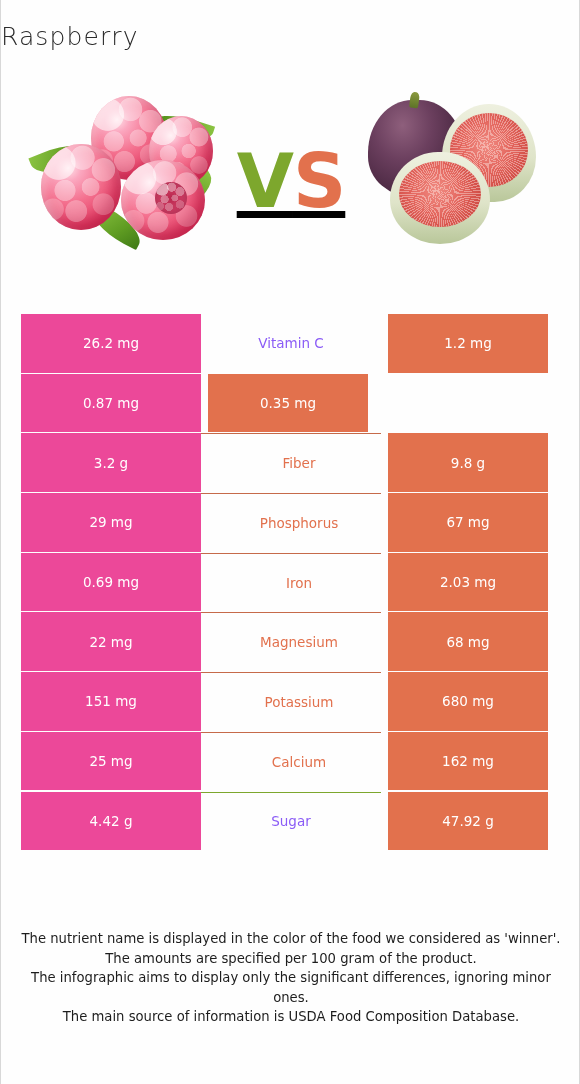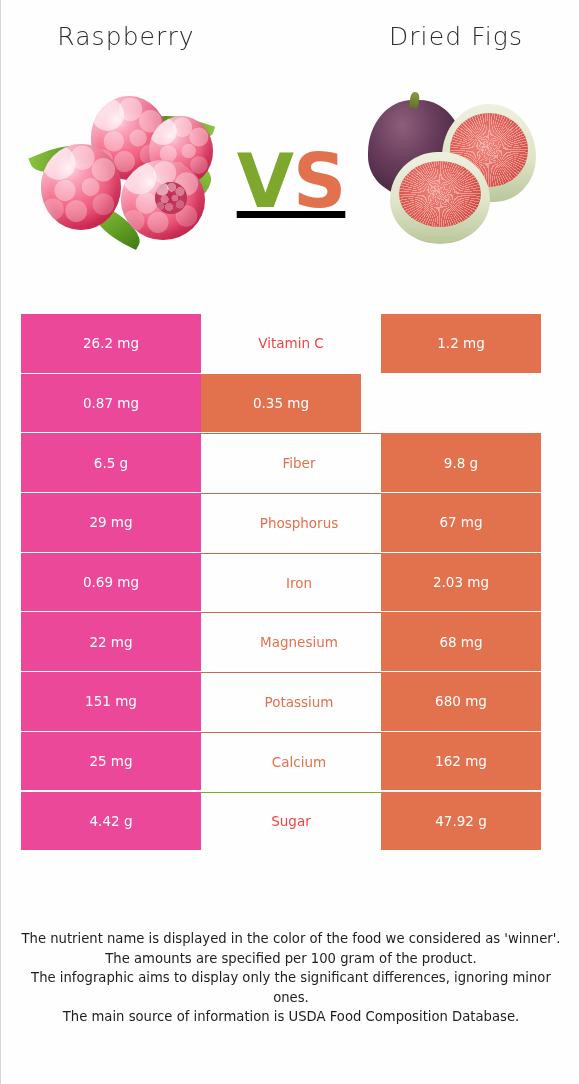--- a/index.html
+++ b/index.html
@@ -33,21 +33,21 @@
     height: 70px;
   }
   .food-title {
     position: absolute;
     top: 22px;
     font-family: "DejaVu Sans", sans-serif;
     font-weight: 300;
     font-size: 25px;
     letter-spacing: 1.1px;
     color: #2b2b2b;
-    text-align: center;
+    text-align: left;
     white-space: nowrap;
   }
   .food-title.left  { left: 0;   width: 250px; }
   .food-title.right { left: 330px; width: 250px; }
 
   
   .hero {
     position: absolute;
     top: 78px;
     left: 0;
@@ -167,27 +167,28 @@
   .cell.value-left {
     width: 180px;
     background: #ec4899;
     color: #ffffff;
   }
   .cell.name {
     width: 180px;
     background: #fefefe;
     font-size: 13.5px;
   }
-  .cell.name.win-left  { color: #ef4444; border-top: 1px solid #7da72d; }
+  .cell.name.win-left  { color: #8b5cf6; border-top: 1px solid #7da72d; }
   .cell.name.win-right { color: #e2714d; border-top: 1px solid #c66a4a; padding-left: 16px; }
   .row:first-child .cell.name { border-top: none; }
   .cell.value-right {
     width: 160px;
     background: #e2714d;
     color: #ffffff;
+    margin-left: 7px;
   }
 
   
   .footnote {
     position: absolute;
     left: 20px;
     top: 905px;
     width: 540px;
     text-align: center;
     font-family: "DejaVu Sans", sans-serif;
@@ -197,21 +198,20 @@
     margin-top: 24px;
   }
 </style>
 </head>
 <body>
 
 <div class="page">
 
   <div class="header">
     <div class="food-title left">Raspberry</div>
-    <div class="food-title right">Dried Figs</div>
   </div>
 
   <div class="hero">
 
     <div class="hero-img left">
       <div class="leaf" style="left:2px;  top:60px;  width:62px; height:26px; transform:rotate(-22deg);"></div>
       <div class="leaf" style="left:118px;top:30px;  width:66px; height:24px; transform:rotate(18deg) scaleX(-1);"></div>
       <div class="leaf" style="left:132px;top:96px;  width:56px; height:24px; transform:rotate(-30deg) scaleX(-1);"></div>
       <div class="leaf" style="left:58px; top:128px; width:58px; height:24px; transform:rotate(28deg);"></div>
       <div class="berry" style="left:62px; top:10px;  width:76px; height:84px;"></div>
@@ -241,21 +241,21 @@
     <div class="row">
       <div class="cell value-left">26.2 mg</div>
       <div class="cell name win-left">Vitamin C</div>
       <div class="cell value-right">1.2 mg</div>
     </div>
     <div class="row">
       <div class="cell value-left">0.87 mg</div>
       <div class="cell value-right">0.35 mg</div>
     </div>
     <div class="row">
-      <div class="cell value-left">6.5 g</div>
+      <div class="cell value-left">3.2 g</div>
       <div class="cell name win-right">Fiber</div>
       <div class="cell value-right">9.8 g</div>
     </div>
     <div class="row">
       <div class="cell value-left">29 mg</div>
       <div class="cell name win-right">Phosphorus</div>
       <div class="cell value-right">67 mg</div>
     </div>
     <div class="row">
       <div class="cell value-left">0.69 mg</div>

